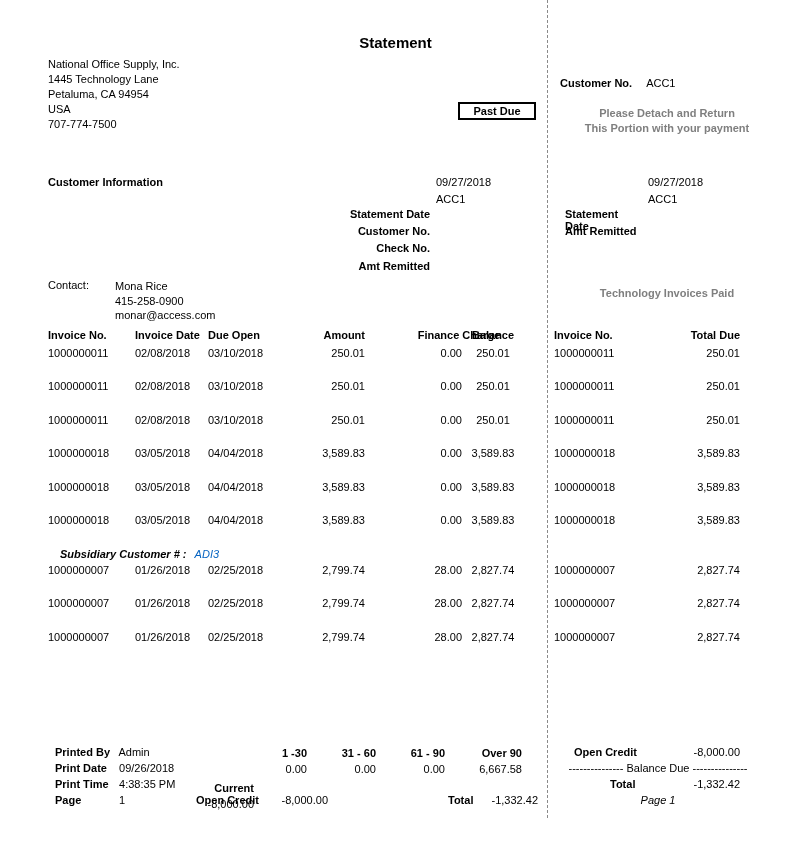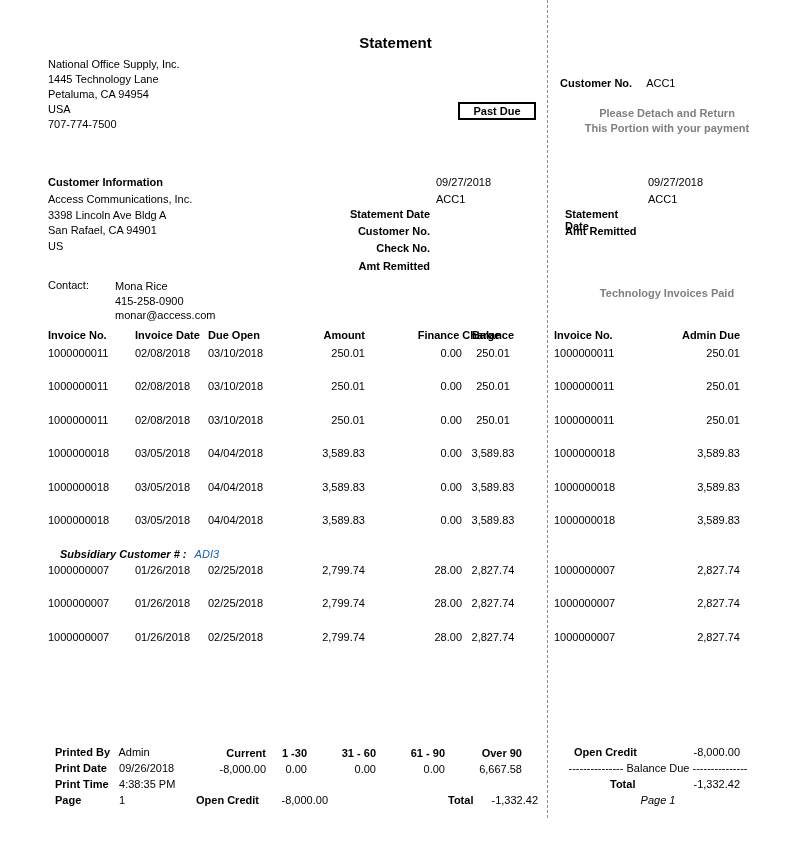--- a/index.html
+++ b/index.html
@@ -49,21 +49,21 @@
   .c-rdue { position:absolute; left:645px; width:95px;  text-align:right; }
 
   .sub-row { position:absolute; left:60px; top:548px;font-style:italic; }
   .sub-label { font-weight:bold; }
   .sub-value { color:#0563C1; margin-left:5px; }
 
   .pfoot { position:absolute; left:55px; height:14px; }
   .pf-label { display:inline-block; width:61px; font-weight:bold; }
 
   .ag { position:absolute; text-align:right; height:14px; }
-  .ag1 { left:194px; width:72px; }
+  .ag1 { left:182px; width:72px;margin-top:35px; }
   .ag2 { left:245px; width:62px; }
   .ag3 { left:314px; width:62px; }
   .ag4 { left:383px; width:62px; }
   .ag5 { left:450px; width:72px; }
 
   .oc-label { position:absolute; left:196px; top:794px; font-weight:bold; }
   .oc-value { position:absolute; left:252px; top:794px; width:76px; text-align:right; }
   .tot-label { position:absolute; left:448px; top:794px; font-weight:bold; }
   .tot-value { position:absolute; left:478px; top:794px; width:60px; text-align:right; }
 
@@ -98,26 +98,20 @@
     <span>ACC1</span>
   </div>
 
   <div class="gray-note detach-note">
     <div>Please Detach and Return</div>
     <div>This Portion with your payment</div>
   </div>
 
   <div class="section-heading">Customer Information</div>
 
-  <div class="customer">
-    <div>Access Communications, Inc.</div>
-    <div>3398 Lincoln Ave Bldg A</div>
-    <div>San Rafael, CA 94901</div>
-    <div>US</div>
-  </div>
 
   <div class="stmt-meta">
     <div class="meta-row">
       <span class="meta-label">Statement Date</span>
       <span class="meta-value">09/27/2018</span>
     </div>
     <div class="meta-row">
       <span class="meta-label">Customer No.</span>
       <span class="meta-value">ACC1</span>
     </div>
@@ -154,21 +148,21 @@
   </div>
 
   <div class="trow thead" style="top:329px">
     <span class="c-inv">Invoice No.</span>
     <span class="c-idate">Invoice Date</span>
     <span class="c-ddate">Due Open</span>
     <span class="c-amt">Amount</span>
     <span class="c-finh">Finance Charge</span>
     <span class="c-bal">Balance</span>
     <span class="c-rinv">Invoice No.</span>
-    <span class="c-rdue">Admin Due</span>
+    <span class="c-rdue">Total Due</span>
   </div>
 
   <div class="trow" style="top:347px">
     <span class="c-inv">1000000011</span>
     <span class="c-idate">02/08/2018</span>
     <span class="c-ddate">03/10/2018</span>
     <span class="c-amt">250.01</span>
     <span class="c-fin">0.00</span>
     <span class="c-bal">250.01</span>
     <span class="c-rinv">1000000011</span>

